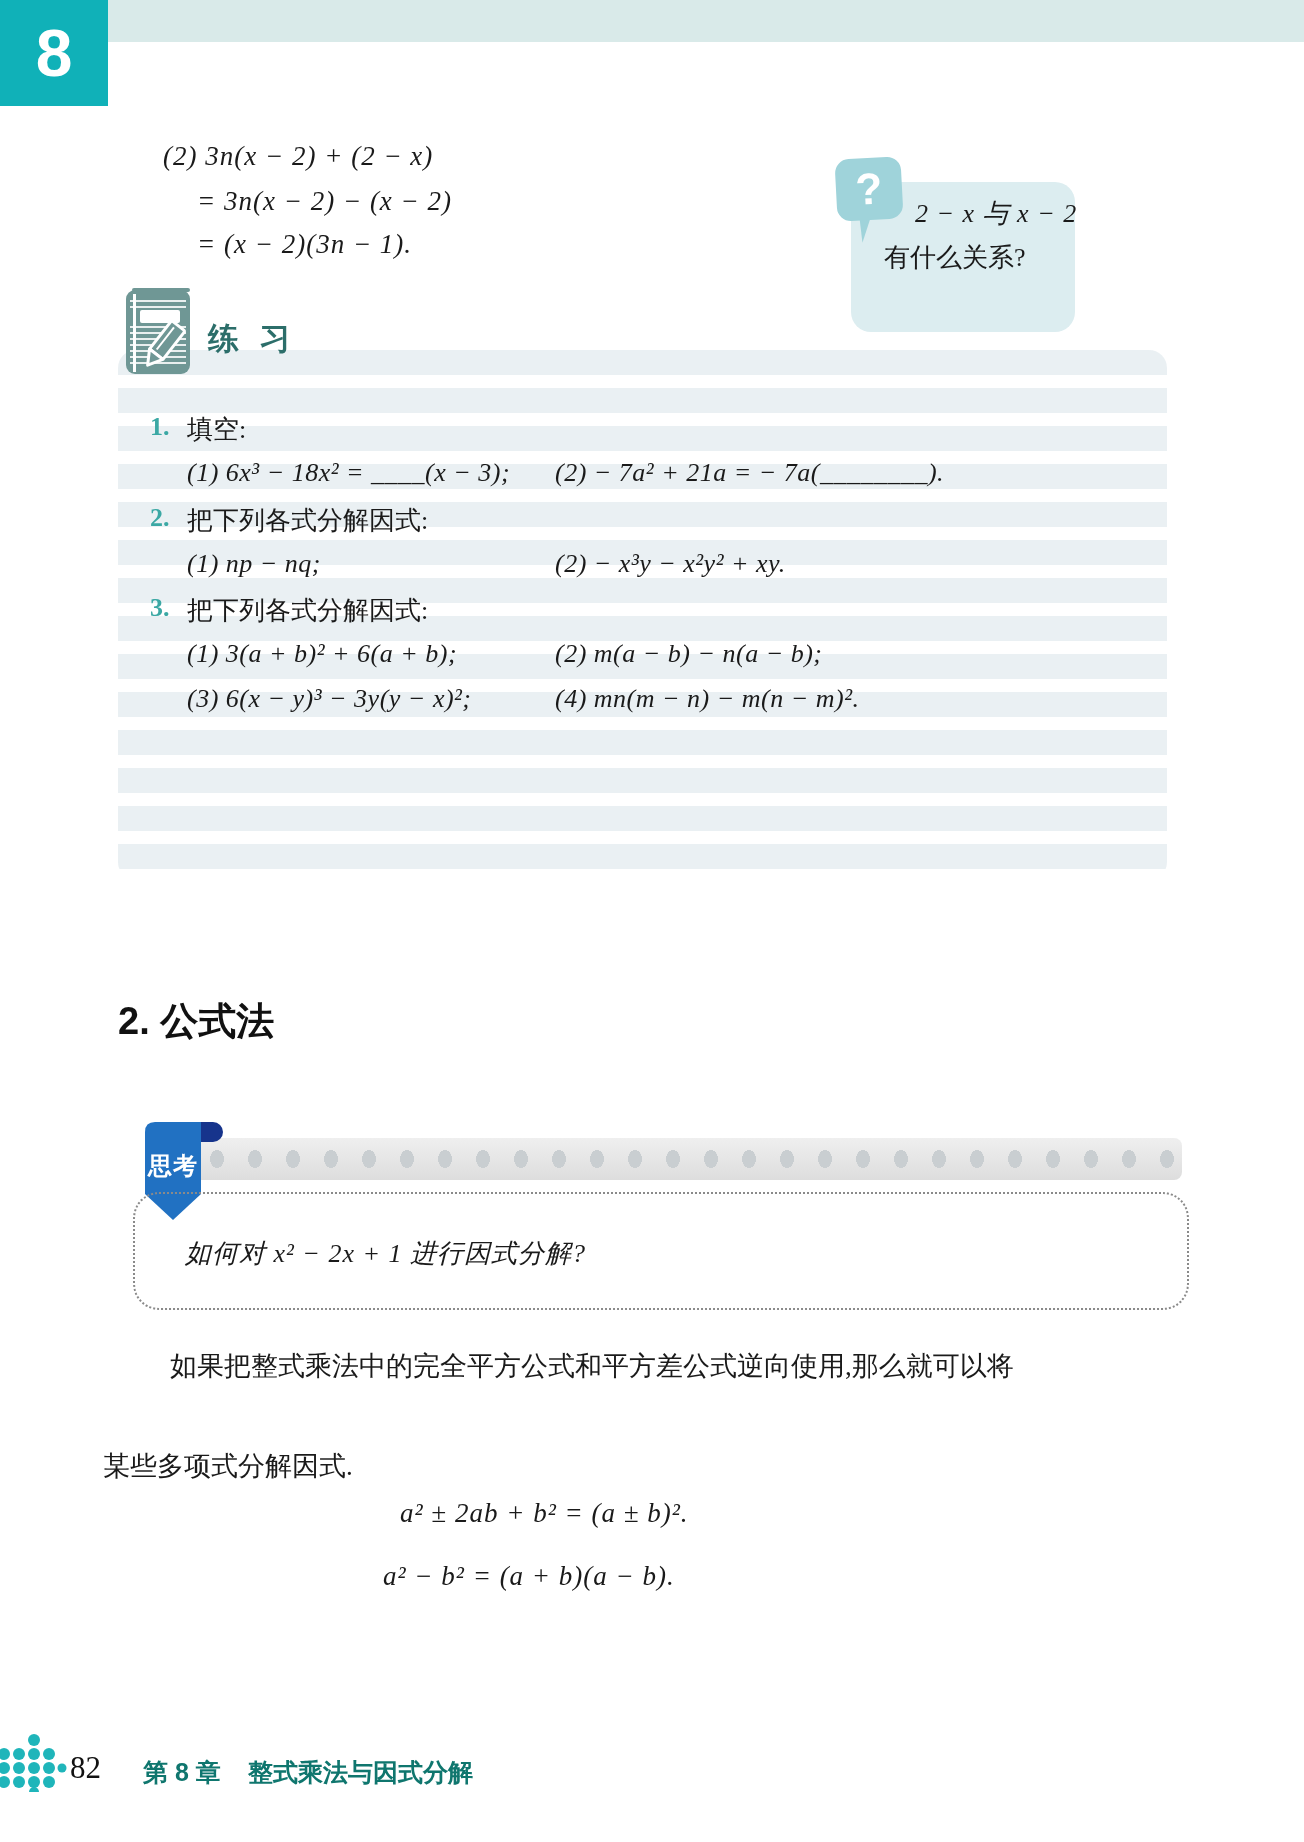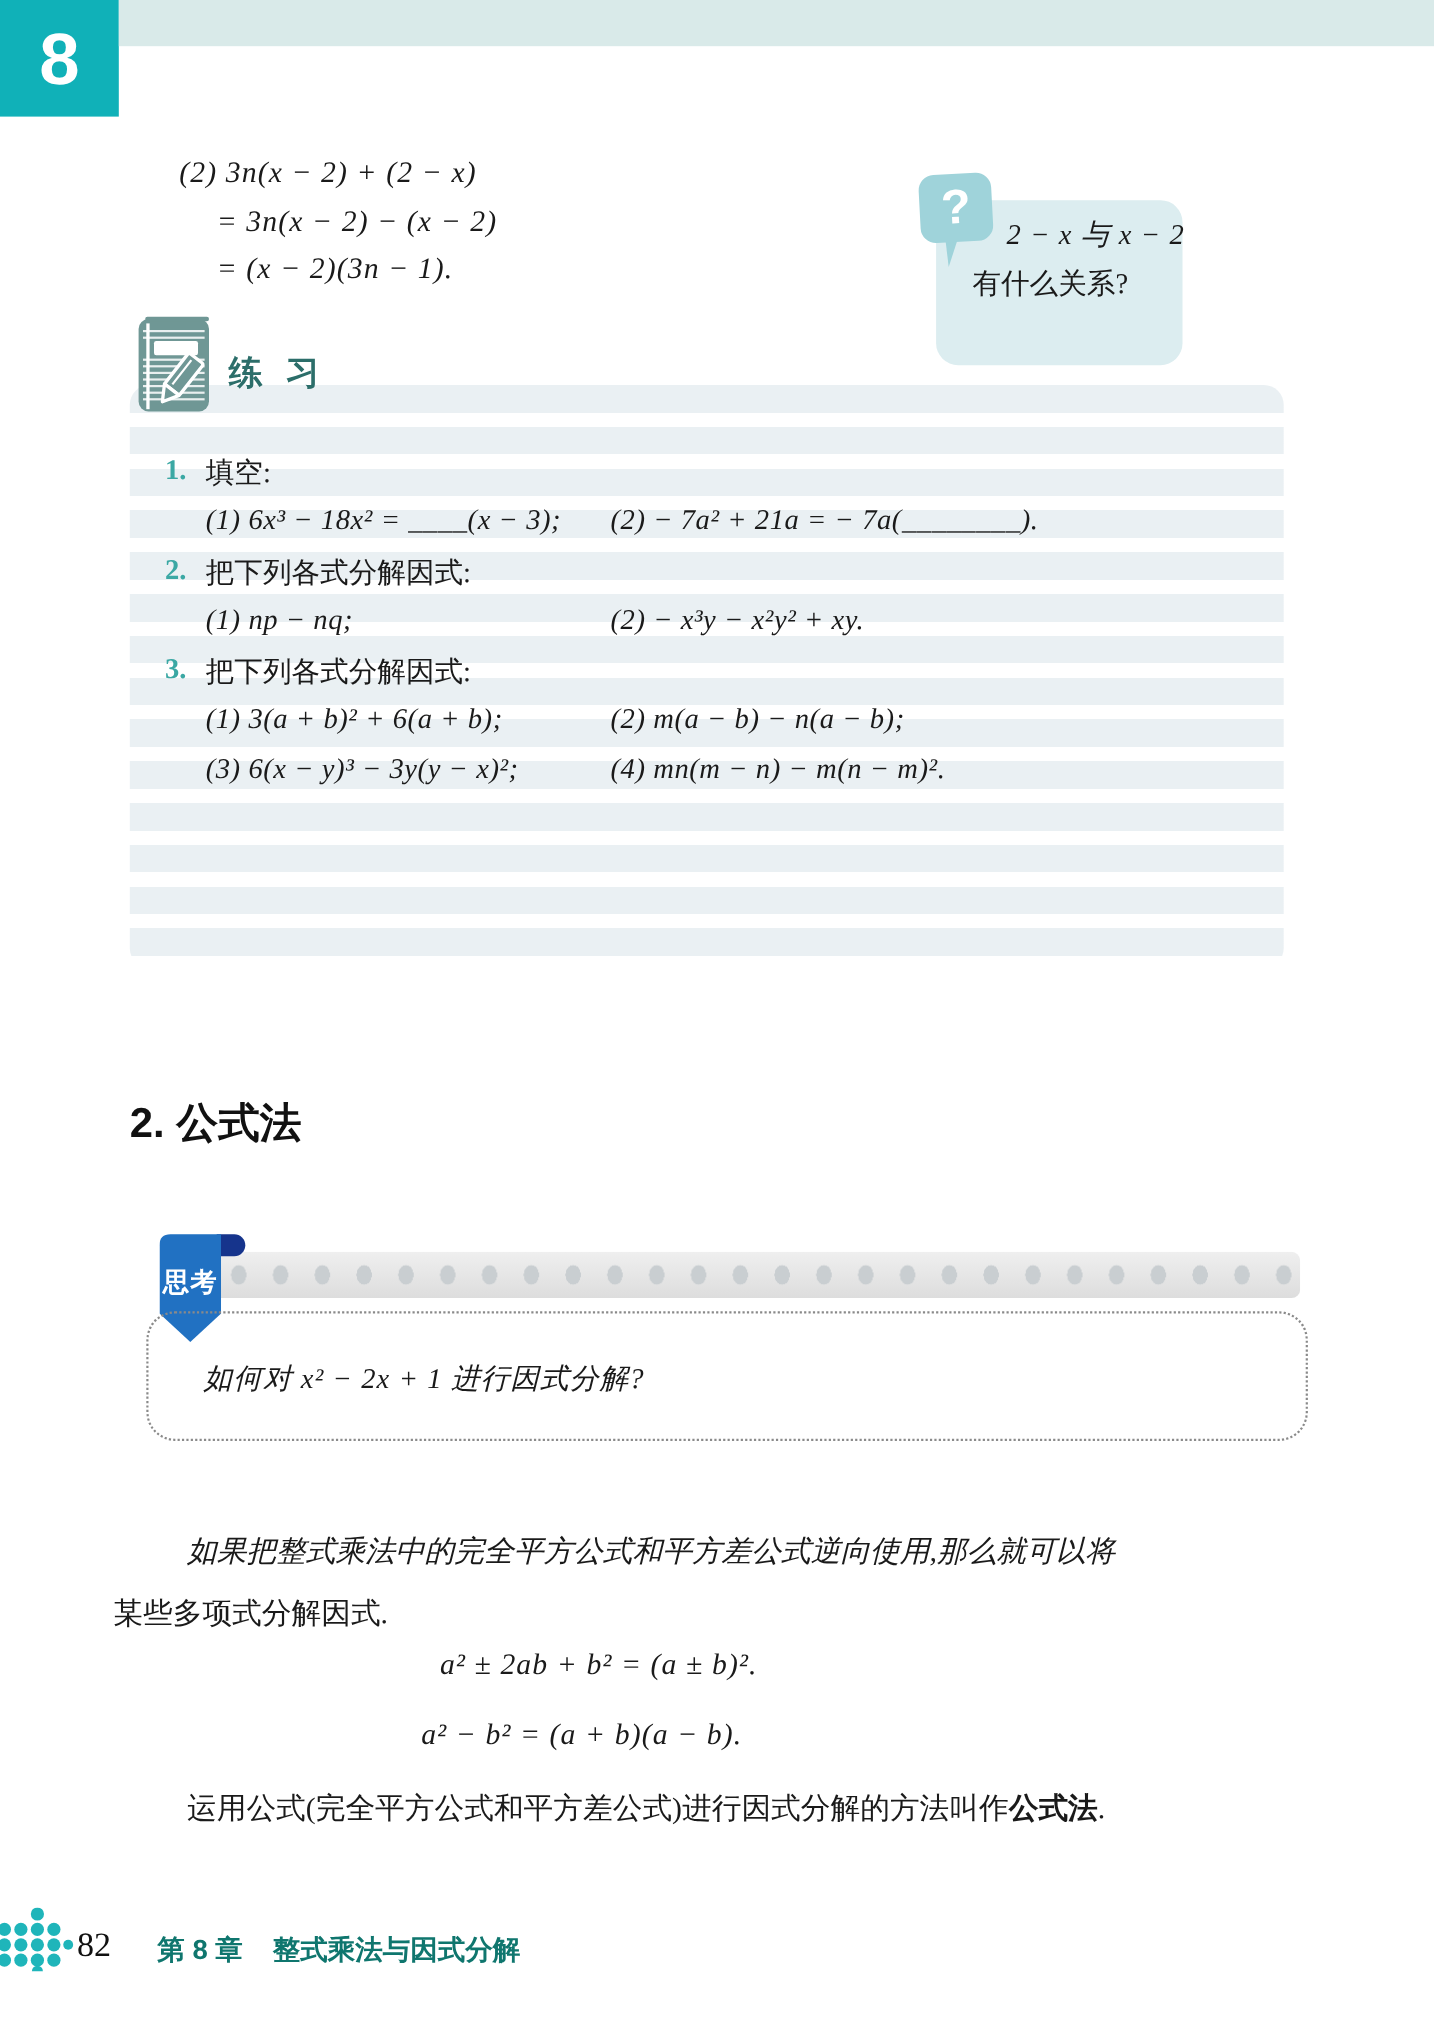--- a/index.html
+++ b/index.html
@@ -137,29 +137,26 @@
   <div class="think-fold"></div>
   <div class="think-ribbon">
     <svg width="56" height="104" viewBox="0 0 56 104">
       <path d="M10 2 H56 V74 L28 100 L0 74 V12 Q0 2 10 2 Z" fill="#2171c2"></path>
     </svg>
   </div>
   <div class="think-ribbon-label">思考</div>
   <div class="think-box"></div>
   <div class="abs think-question math" style="left:185px;top:1236px;">如何对 x² − 2x + 1 进行因式分解?</div>
 
-  <div class="abs body-text" style="left:170px;top:1392px;font-style:italic;">如果把整式乘法中的完全平方公式和平方差公式逆向使用,那么就可以将</div>
+  <div class="abs body-text" style="left:170px;top:1348px;">如果把整式乘法中的完全平方公式和平方差公式逆向使用,那么就可以将</div>
   <div class="abs body-text" style="left:103px;top:1448px;">某些多项式分解因式.</div>
 
   <div class="abs formula" style="left:400px;top:1498px;">a² ± 2ab + b² = (a ± b)².</div>
   <div class="abs formula" style="left:383px;top:1561px;">a² − b² = (a + b)(a − b).</div>
 
-  <div class="abs body-text" style="left:170px;top:1626px;">
-    <span>运用公式(完全平方公式和平方差公式)进行因式分解的方法叫作</span><span class="bold">公式法</span><span>.</span>
-  </div>
 
   <div class="abs" style="left:0;top:1734px;">
     <svg width="72" height="58" viewBox="0 0 72 58" fill="#1fb5ba">
       <circle cx="34" cy="6" r="6"></circle>
       <circle cx="4" cy="20" r="6"></circle>
         <circle cx="19" cy="20" r="6"></circle>
         <circle cx="34" cy="20" r="6"></circle>
         <circle cx="49" cy="20" r="6"></circle>
       <circle cx="4" cy="34" r="6"></circle>
         <circle cx="19" cy="34" r="6"></circle>

